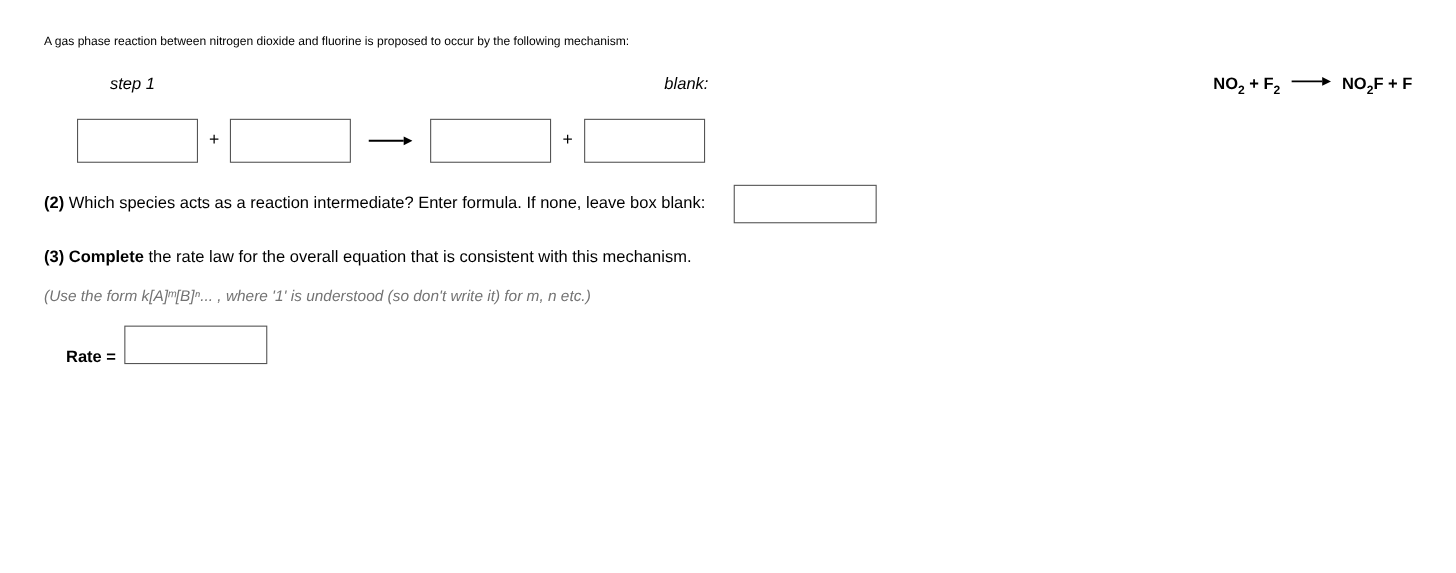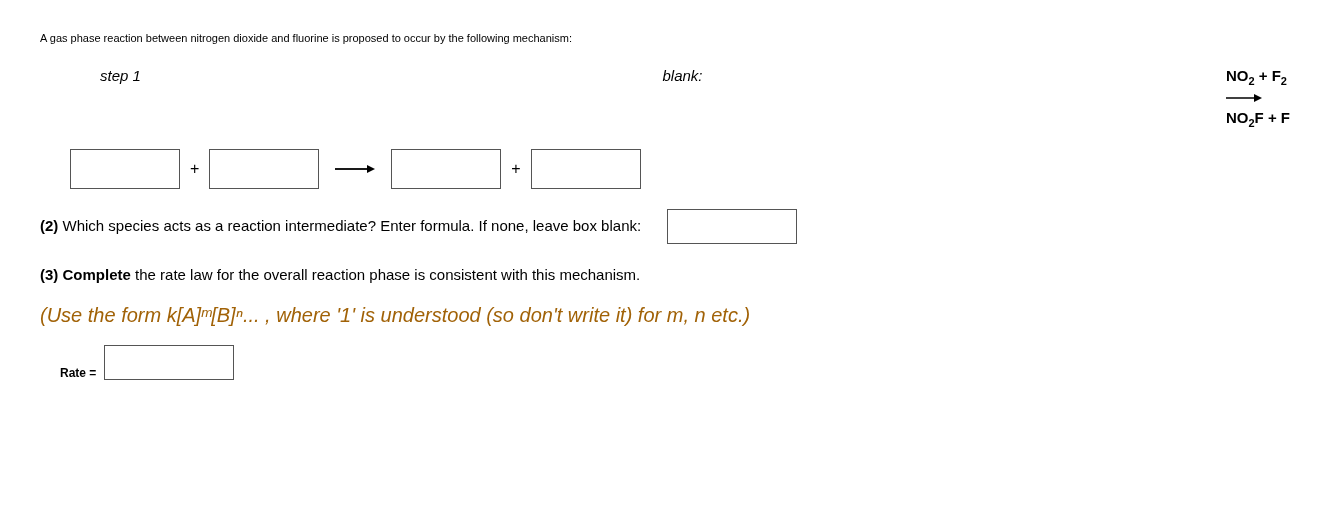--- a/index.html
+++ b/index.html
@@ -45,21 +45,20 @@
     .speed-label {
       width: 55px;
       font-style: italic;
     }
 
     .reaction-formula {
       font-size: 15px;
       display: flex;
       align-items: baseline;
       gap: 4px;
-      flex-direction: column;
     }
 
     sub {
       font-size: 11px;
       vertical-align: sub;
     }
 
     .section {
       margin-bottom: 20px;
     }
@@ -113,36 +112,36 @@
       padding: 2px 6px;
       outline: none;
     }
 
     .rate-section {
       margin-top: 20px;
     }
 
     .rate-hint {
       font-style: italic;
-      color: #a16207;
-      font-size: 20px;
+      color: #737373;
+      font-size: 14px;
       margin-bottom: 14px;
       line-height: 1.5;
     }
 
     .rate-row {
       display: flex;
       align-items: center;
       gap: 8px;
       margin-left: 20px;
     }
 
     .rate-label {
       font-weight: bold;
-      font-size: 12px;
+      font-size: 15px;
       margin-top: 22px;
     }
 
     .rate-box {
       width: 130px;
       height: 35px;
       border: 1px solid #555;
       background: #fff;
       font-size: 14px;
       padding: 2px 6px;
@@ -193,20 +192,20 @@
     <span><span class="num">(2)</span><span> Which species acts as a reaction intermediate? Enter formula. If none, leave box blank:</span></span>
     <input type="text" class="intermediate-box" placeholder="" style="">
   </div>
 </div>
 
 <div class="section rate-section">
   <div class="section-title">
     <span class="num">(3)</span>
     <span> </span>
     <b>Complete</b>
-    <span> the rate law for the overall reaction phase is consistent with this mechanism.</span>
+    <span> the rate law for the overall equation that is consistent with this mechanism.</span>
   </div>
   <div class="rate-hint">(Use the form k[A]ᵐ[B]ⁿ... , where '1' is understood (so don't write it) for m, n etc.)</div>
   <div class="rate-row">
     <span class="rate-label">Rate =</span>
     <input type="text" class="rate-box" placeholder="" style="">
   </div>
 </div>
 
 </body></html>

